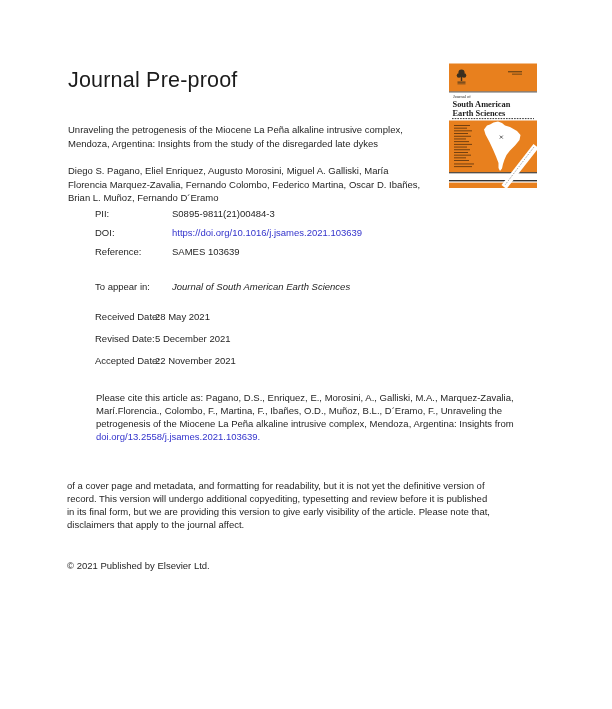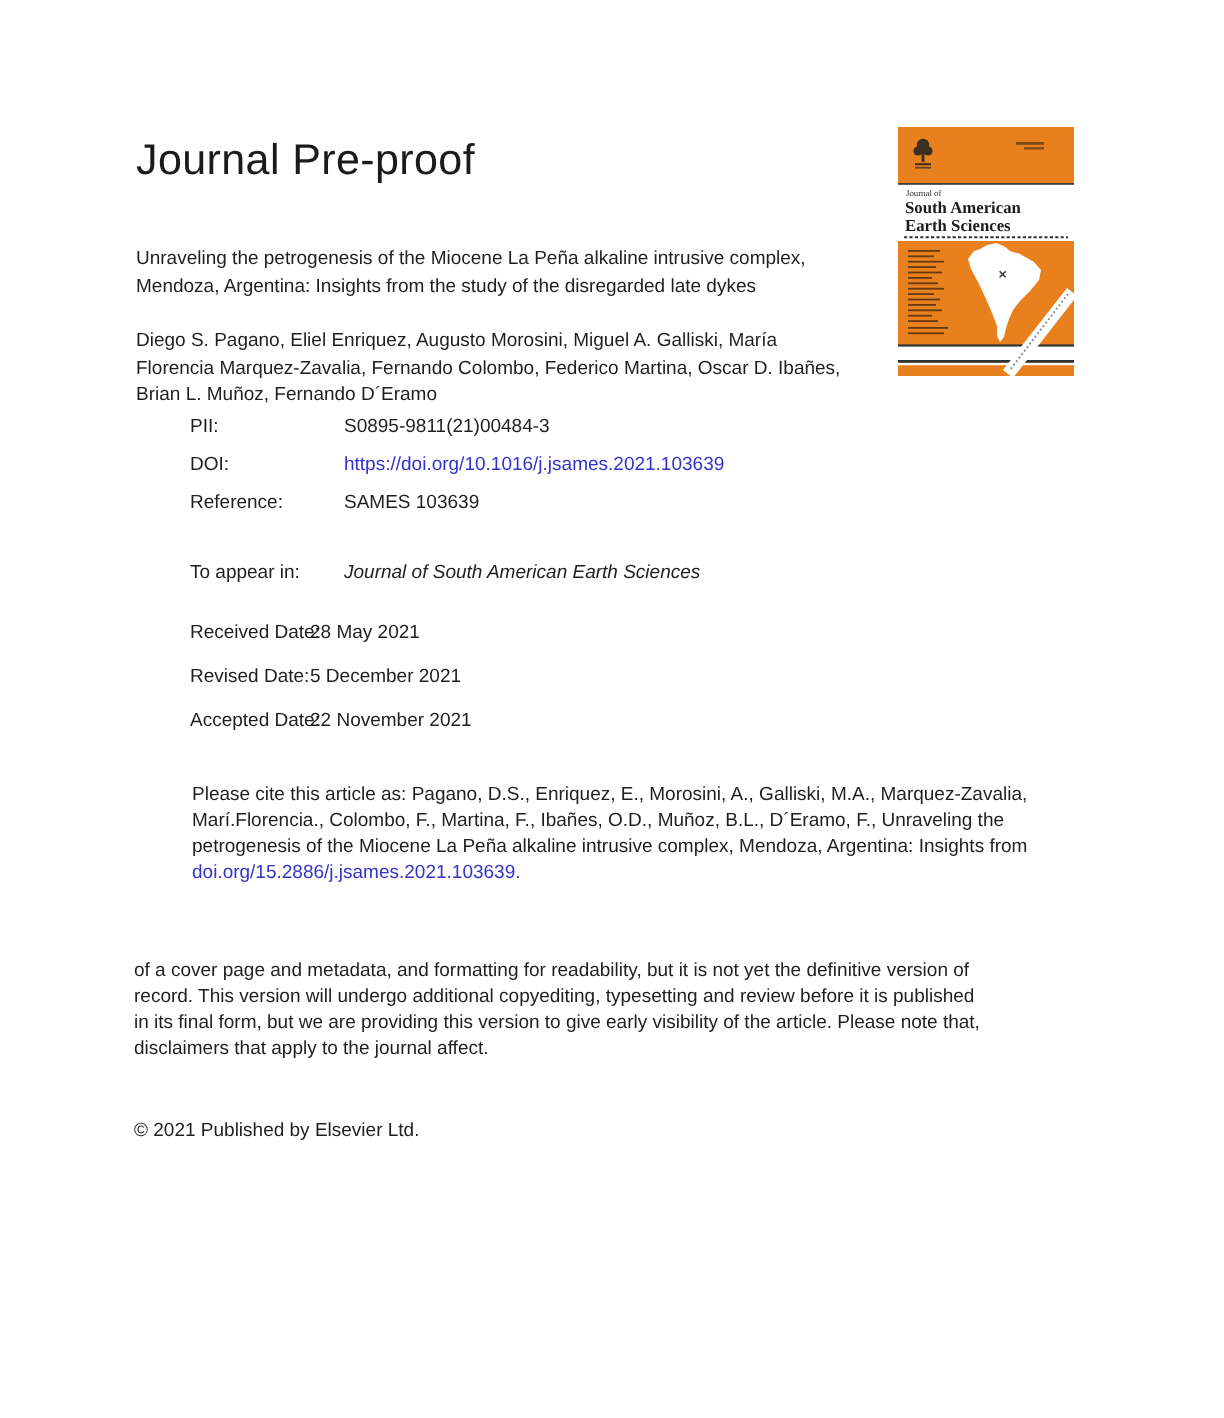--- a/index.html
+++ b/index.html
@@ -154,21 +154,21 @@
 
   <div class="meta-row" style="top:355px">
     <span class="label">Accepted Date:</span>
     <span class="value col-near">22 November 2021</span>
   </div>
 
   <div class="citation">
       <div class="line"><span>Please cite this article as: Pagano, D.S., Enriquez, E., Morosini, A., Galliski, M.A., Marquez-Zavalia,</span></div>
       <div class="line"><span>Marí.Florencia., Colombo, F., Martina, F., Ibañes, O.D., Muñoz, B.L., D´Eramo, F., Unraveling the</span></div>
       <div class="line"><span>petrogenesis of the Miocene La Peña alkaline intrusive complex, Mendoza, Argentina: Insights from</span></div>
-      <div class="line"><span class="link">doi.org/15.2886/j.jsames.2021.103639.</span></div>
+      <div class="line"><span class="link">doi.org/13.2558/j.jsames.2021.103639.</span></div>
     </div>
 
   <div class="disclaimer">
       <div class="line">of a cover page and metadata, and formatting for readability, but it is not yet the definitive version of</div>
       <div class="line">record. This version will undergo additional copyediting, typesetting and review before it is published</div>
       <div class="line">in its final form, but we are providing this version to give early visibility of the article. Please note that,</div>
       <div class="line">disclaimers that apply to the journal affect.</div>
     </div>
 
   <div class="copyright">© 2021 Published by Elsevier Ltd.</div>

